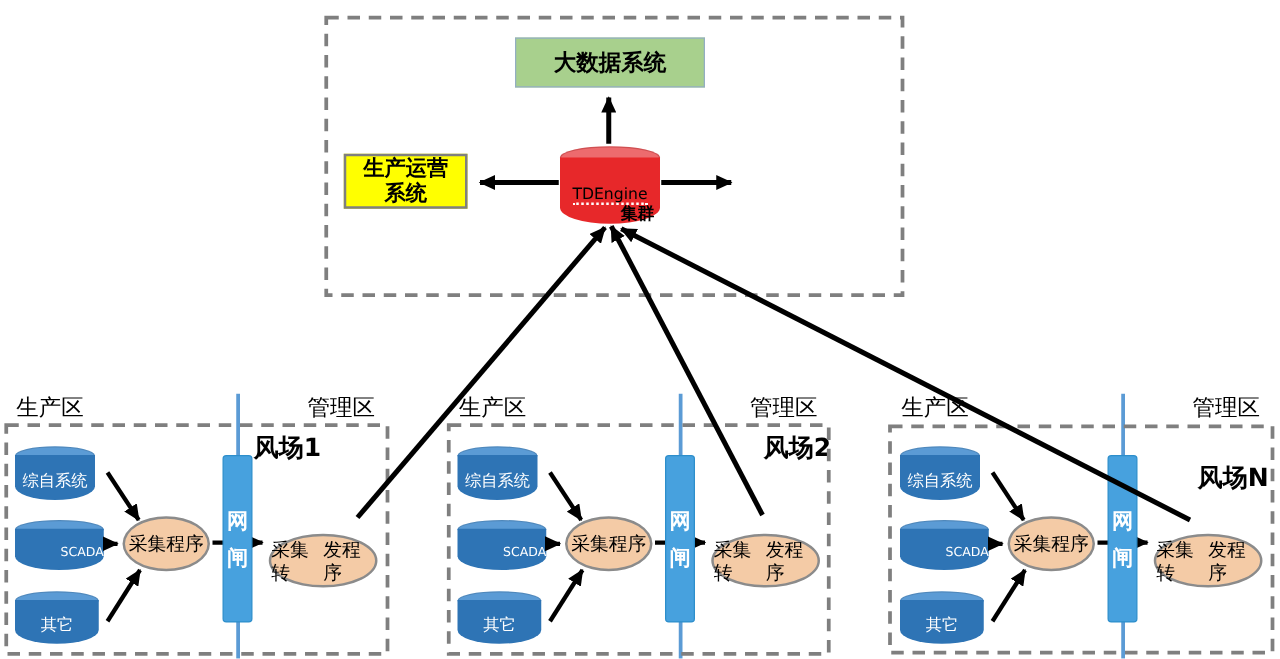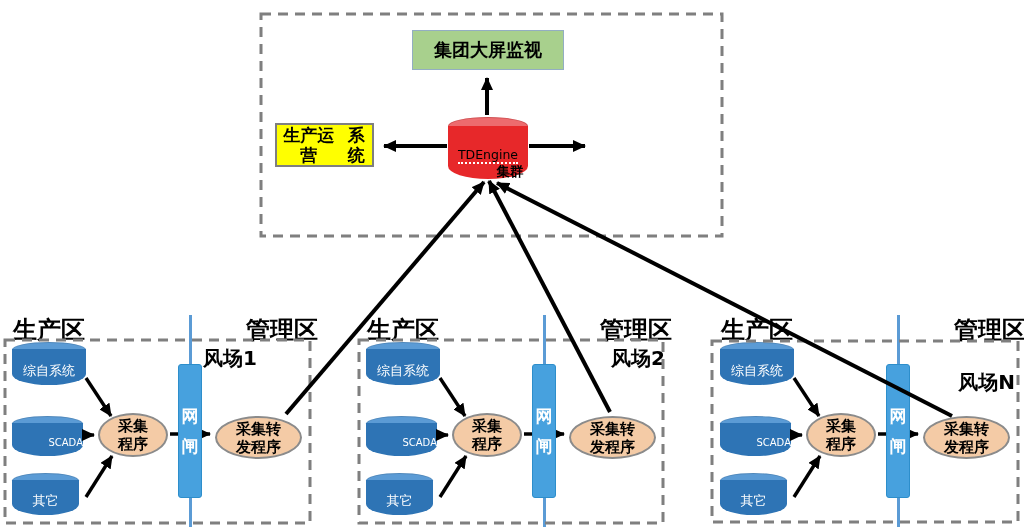--- a/index.html
+++ b/index.html
@@ -13,21 +13,21 @@
   .dashrect{fill:none;stroke:var(--dashed-border,#7f7f7f);stroke-width:3;stroke-dasharray:10 7;}
   .arrow{stroke:var(--arrow-black,#000);stroke-width:3.4;fill:none;}
   .arrow-big{stroke:var(--arrow-black,#000);stroke-width:4;fill:none;}
 
   
   .box{position:absolute;display:flex;align-items:center;justify-content:center;
        text-align:center;font-weight:bold;z-index:3;box-sizing:border-box;}
   .monitor{left:412px;top:30px;width:152px;height:40px;background:var(--monitor-green,#a8d08d);
        border:1px solid #93aec2;font-size:18px;}
   .sysleft{left:275px;top:123px;width:99px;height:44px;background:var(--system-yellow,#ffff00);
-       border:2px solid #7f7f7f;font-size:17px;line-height:20px;flex-direction:row;}
+       border:2px solid #7f7f7f;font-size:17px;line-height:20px;flex-direction:column;}
   .sysright{left:593px;top:125px;width:106px;height:41px;background:var(--system-yellow,#ffff00);
        border:2px solid #7f7f7f;font-size:18px;}
 
   .cyl{position:absolute;z-index:3;}
   .cyl-top{position:absolute;left:0;right:0;top:0;height:15px;border-radius:50%;
        background:var(--source-blue-top,#5b9bd5);box-shadow:inset 0 0 0 1px rgba(0,0,0,.12);}
   .cyl-body{position:absolute;left:0;right:0;top:7px;bottom:0;background:var(--source-blue,#2e74b5);
        border-radius:0 0 50% 50%/0 0 11px 11px;display:flex;flex-direction:column;align-items:center;
        justify-content:center;padding-top:6px;color:#fff;font-size:13px;line-height:15px;}
 
@@ -36,37 +36,37 @@
   .cluster .cyl-body{top:9px;background:var(--cluster-red,#e7282a);color:#000;
        border-radius:0 0 50% 50%/0 0 13px 13px;padding-top:20px;}
   .cluster .tdname{font-size:12.5px;border-bottom:2px dotted #fff;}
   .cluster .tdsub{font-size:13.5px;font-weight:600;margin-left:44px;}
 
   
   .farm{position:absolute;top:300px;width:322px;height:227px;}
   .farm1{left:0;}
   .farm2{left:354px;}
   .farmN{left:708px;}
-  .zone{position:absolute;top:14px;font-size:24px;font-weight:bold;z-index:1;white-space:nowrap;}
+  .zone{position:absolute;top:14px;font-size:18px;font-weight:normal;z-index:1;white-space:nowrap;}
   .zone-prod{left:13px;}
   .zone-mgmt{left:246px;}
   .farm-title{position:absolute;top:45px;font-size:20px;font-weight:bold;z-index:1;white-space:nowrap;}
   .farm1 .farm-title{right:65px;}
   .farm2 .farm-title{right:11px;}
   .farmN .farm-title{right:15px;margin-top:24px;}
   .vline{position:absolute;left:189px;top:15px;bottom:0;width:3px;background:var(--line-blue,#5b9bd5);z-index:2;}
-  .src1{left:12px;top:42px;width:74px;height:43px;}
+  .src1{left:12px;top:57px;width:64px;height:43px;}
   .src2{left:12px;top:116px;width:71px;height:40px;}
   .src2 .cyl-body{font-size:10px;align-items:flex-end;}
   .src3{left:12px;top:173px;width:67px;height:42px;}
   .proc{position:absolute;z-index:3;background:var(--process-fill,#f4cba6);border:2px solid #8b8b8b;
-       border-radius:50%;display:flex;flex-direction:column;align-items:center;justify-content:center;
-       font-size:15px;font-weight:bold;line-height:18px;box-sizing:border-box;}
+       border-radius:50%;display:flex;align-items:center;justify-content:center;
+       font-size:15px;font-weight:normal;line-height:18px;box-sizing:border-box;}
   .collector{left:98px;top:113px;width:70px;height:44px;}
-  .forwarder{left:215px;top:116px;width:87px;height:43px;}
+  .forwarder{left:215px;top:127px;width:87px;height:43px;}
   .gate{position:absolute;left:178px;top:64px;width:24px;height:134px;z-index:5;
        background:var(--gate-blue,#47a1de);border:1px solid #2d8ecb;border-radius:3px;
        display:flex;flex-direction:column;align-items:center;justify-content:center;gap:7px;
        color:#fff;font-size:17px;font-weight:600;box-sizing:border-box;}
 </style>
 </head>
 <body>
 
 <div class="stage">
 
@@ -95,21 +95,21 @@
       <line class="arrow" x1="524" y1="434" x2="564" y2="434" marker-end="url(#ahl)"></line>
     </g>
     <g>
       <line class="arrow" x1="794" y1="378" x2="819" y2="416" marker-end="url(#ahl)"></line>
       <line class="arrow" x1="792" y1="435" x2="802" y2="435" marker-end="url(#ahl)"></line>
       <line class="arrow" x1="794" y1="497" x2="820" y2="456" marker-end="url(#ahl)"></line>
       <line class="arrow" x1="878" y1="434" x2="918" y2="434" marker-end="url(#ahl)"></line>
     </g>
   </svg>
 
-  <div class="box monitor">集团大屏监视</div>
+  <div class="box monitor">大数据系统</div>
 
   <div class="box sysleft">
     <span>生产运营</span>
     <span>系统</span>
   </div>
 
 
   <div class="cyl cluster">
     <div class="cyl-top"></div>
     <div class="cyl-body">

